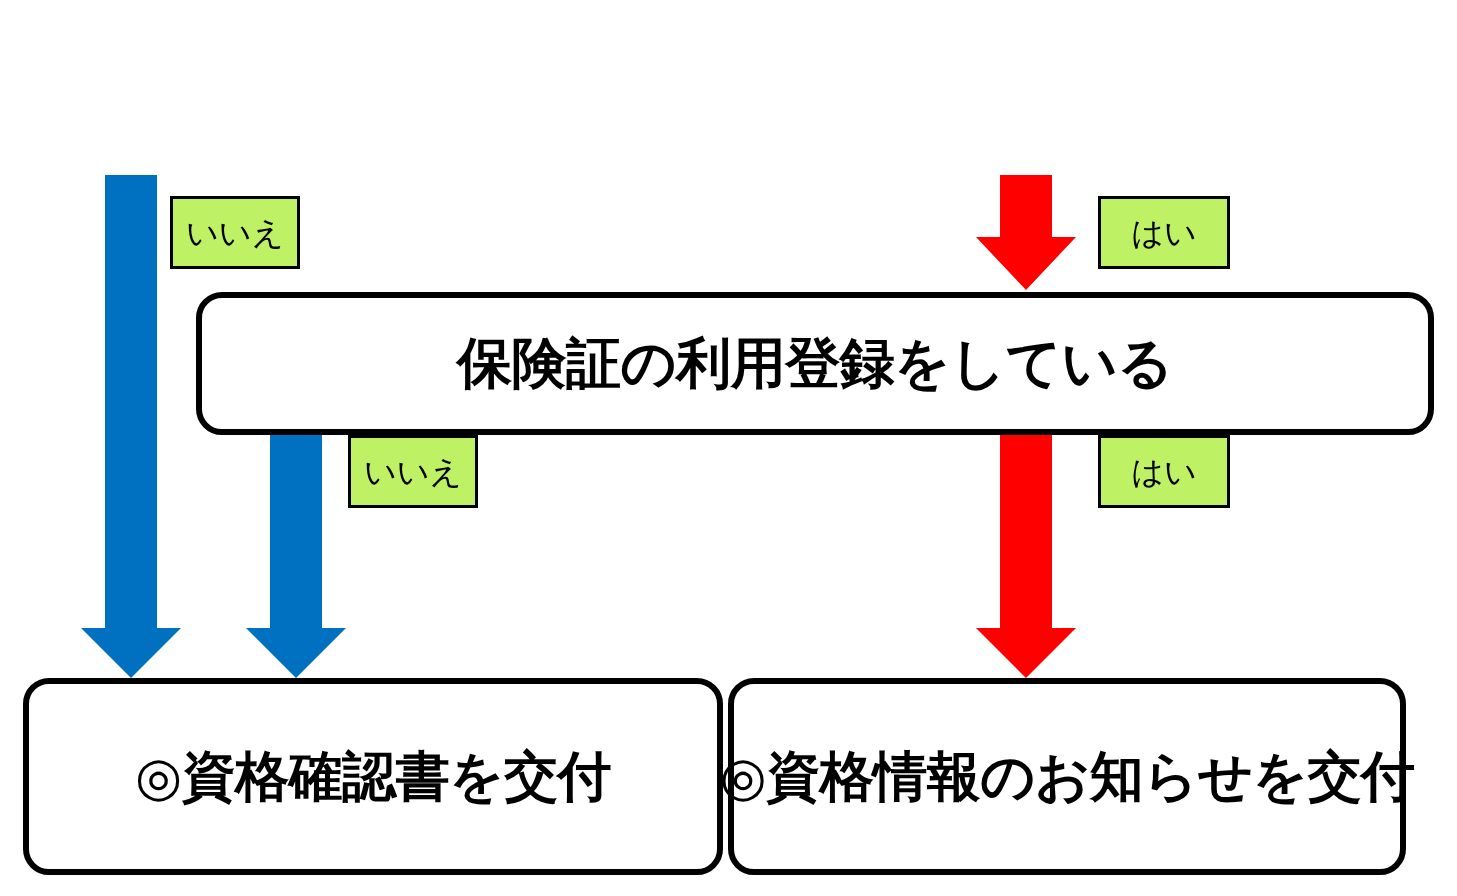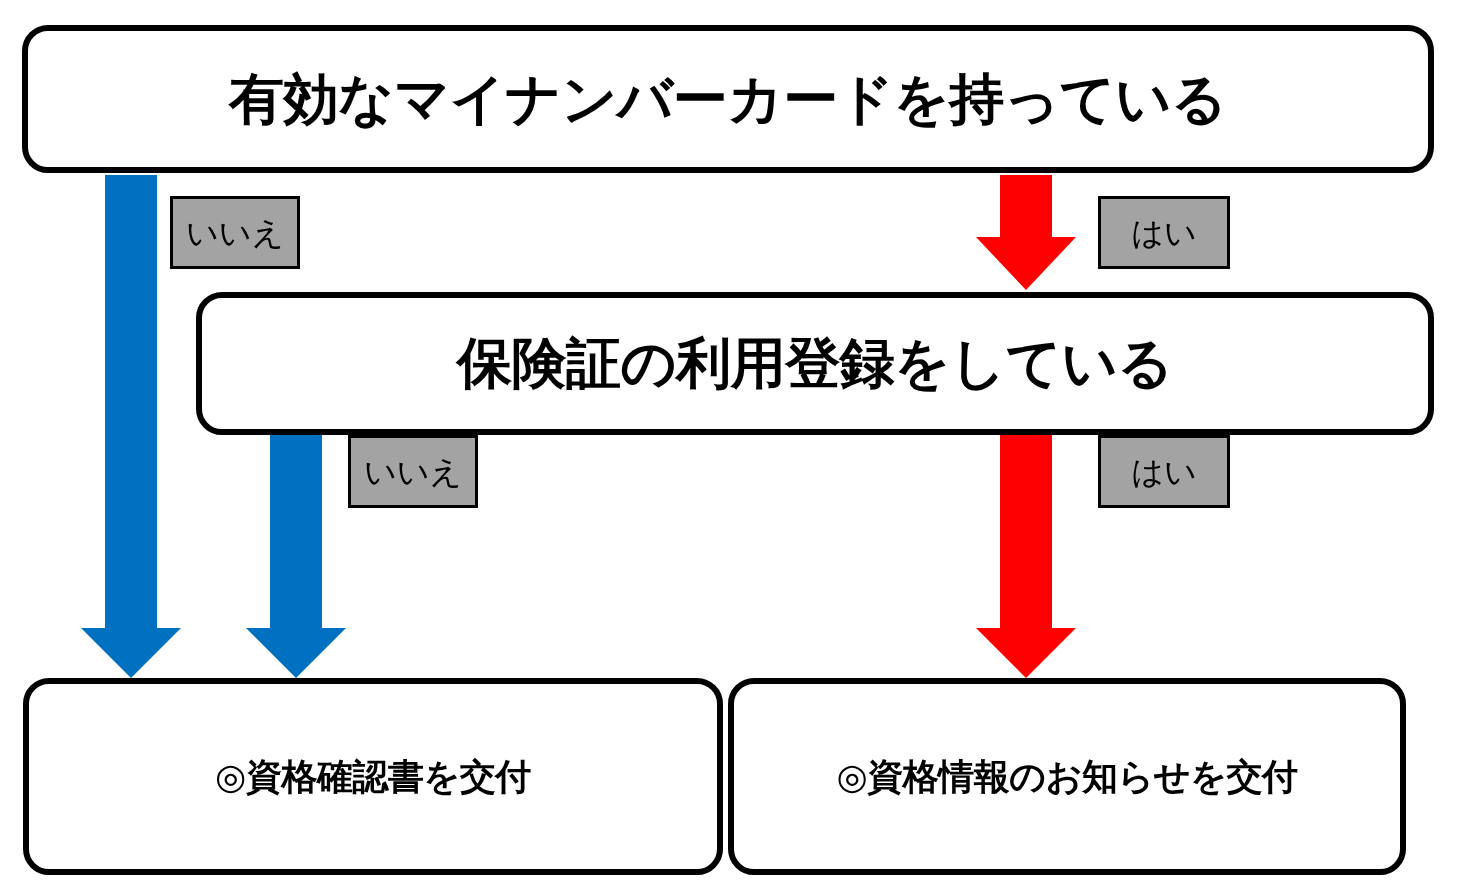--- a/index.html
+++ b/index.html
@@ -40,26 +40,26 @@
     font-weight: bold;
     color: #000000;
     line-height: 1.1;
     white-space: nowrap;
     letter-spacing: -0.5px;
   }
   .node-decision .node-text {
     font-size: 55px;
   }
   .node-terminal .node-text {
-    font-size: 36px;
+    font-size: 54px;
   }
   .edge-label {
     position: absolute;
     box-sizing: border-box;
-    background: #a3a3a3;
+    background: #bef264;
     border: 3px solid #000000;
     display: flex;
     align-items: center;
     justify-content: center;
     z-index: 4;
   }
   .edge-label span {
     font-size: 32px;
     color: #000000;
     line-height: 1;
@@ -75,23 +75,20 @@
 
     <polygon class="arrow-shape" points="105,175 157,175 157,628 181,628 131,678 81,628 105,628" fill="#0070C0"></polygon>
 
     <polygon class="arrow-shape" points="1000,175 1052,175 1052,237 1076,237 1026,290 976,237 1000,237" fill="#FF0000"></polygon>
 
     <polygon class="arrow-shape" points="270,408 322,408 322,628 346,628 296,678 246,628 270,628" fill="#0070C0"></polygon>
 
     <polygon class="arrow-shape" points="1000,408 1052,408 1052,628 1076,628 1026,678 976,628 1000,628" fill="#FF0000"></polygon>
   </svg>
 
-  <div class="node node-decision" style="left: 22px; top: 25px; width: 1412px; height: 148px;">
-    <span class="node-text">有効なマイナンバーカードを持っている</span>
-  </div>
 
   <div class="node node-decision" style="left: 196px; top: 292px; width: 1238px; height: 143px;">
     <span class="node-text">保険証の利用登録をしている</span>
   </div>
 
   <div class="node node-terminal" style="left: 23px; top: 678px; width: 700px; height: 197px;">
     <span class="node-text">◎資格確認書を交付</span>
   </div>
 
   <div class="node node-terminal" style="left: 728px; top: 678px; width: 678px; height: 197px;">

